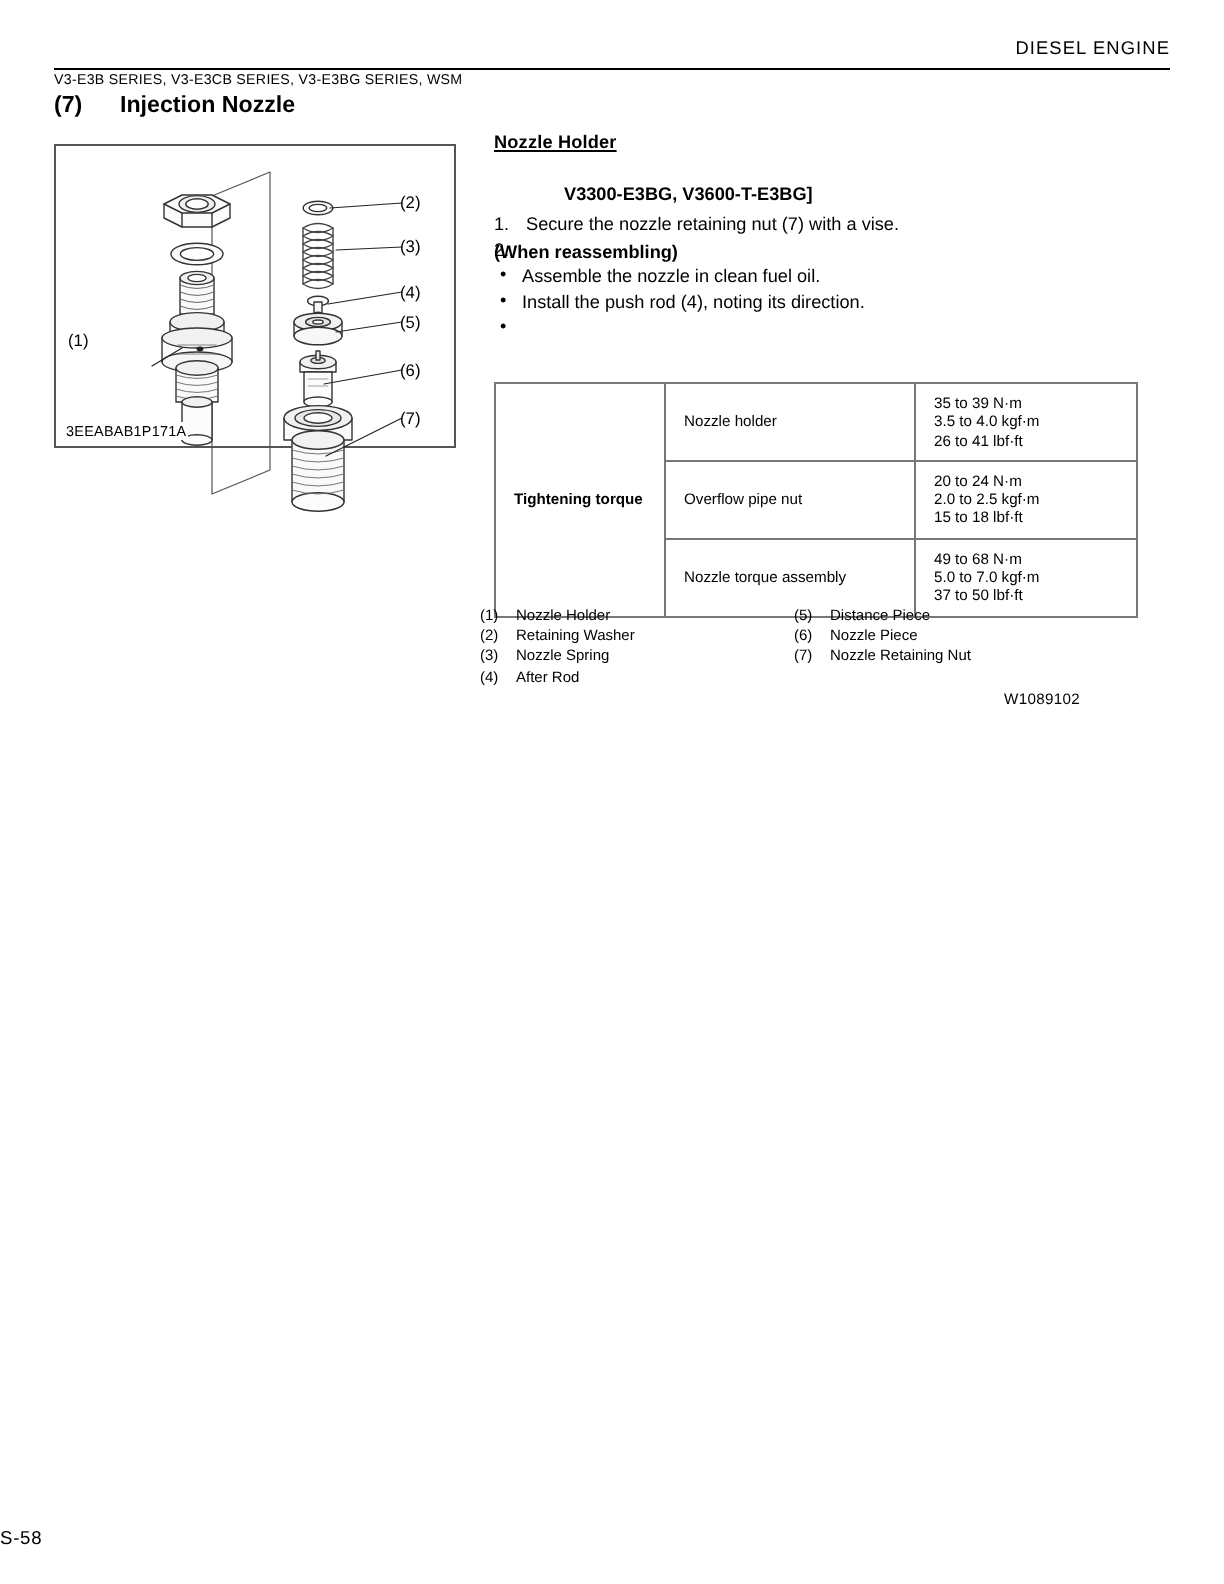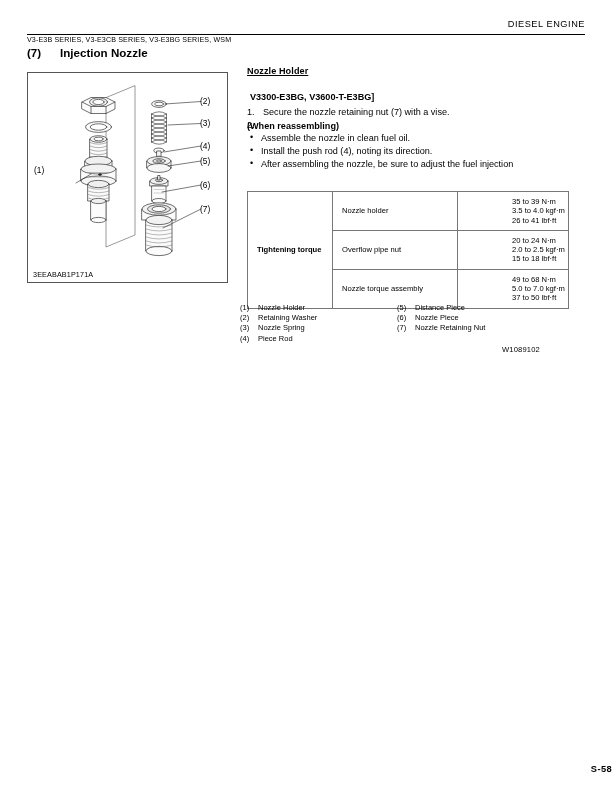--- a/index.html
+++ b/index.html
@@ -69,21 +69,21 @@
     display: inline-block;
     width: 33px;
   }
 
   
   .figure-box {
     position: absolute;
     left: 27px;
     top: 72px;
     width: 201px;
-    height: 211px;
+    height: 152px;
     border: 1px solid #555;
     box-sizing: border-box;
     background: #fff;
   }
   .figure-caption {
     position: absolute;
     left: 4px;
     bottom: 3px;
     font-size: 7.2px;
     letter-spacing: 0.02em;
@@ -112,21 +112,21 @@
     text-decoration: underline;
     margin: 0 0 4px 0;
     letter-spacing: 0.01em;
   }
   .models {
     font-size: 9.1px;
     font-weight: bold;
     line-height: 11.6px;
     margin: 0 0 3px 0;
   }
-  .models .l2 { padding-left: 3px; }
+  .models .l2 { padding-left: 3px; margin-left: 32px; }
 
   .steps { margin: 0; padding: 0; list-style: none; }
   .steps li {
     font-size: 9.1px;
     line-height: 12.4px;
     position: relative;
     padding-left: 16px;
     margin-bottom: 0.5px;
   }
   .steps li .mk {
@@ -172,21 +172,21 @@
   .torque-table td {
     border: 1px solid #777;
     font-size: 7.6px;
     line-height: 9.3px;
     padding: 5px 0 5px 9px;
     vertical-align: middle;
   }
   .torque-table td.c-label { width: 75px; font-weight: bold; }
   .torque-table td.c-item  { width: 115px; }
   .torque-table td.c-val   { width: 101px; }
-  .torque-table .val-line { display: block; white-space: nowrap; margin-left: 45px; }
+  .torque-table .val-line { display: block; white-space: nowrap; }
 
   
   .legend {
     position: absolute;
     left: 240px;
     top: 303px;
     width: 300px;
     height: 46px;
   }
   .legend-col {
@@ -215,23 +215,23 @@
     font-size: 7.6px;
     letter-spacing: 0.02em;
   }
 
   
   .footer {
     position: absolute;
     left: 0;
     top: 764px;
     width: 612px;
-    text-align: right;
+    text-align: left;
     font-size: 9.3px;
-    font-weight: bold;
+    font-weight: normal;
     letter-spacing: 0.04em;
   }
 </style>
 </head>
 <body>
 
 <div class="page">
 
   <div class="header">
     <div class="header-left">V3-E3B SERIES, V3-E3CB SERIES, V3-E3BG SERIES, WSM</div>
@@ -411,21 +411,20 @@
       <li>
         <span class="dot">•</span>
         <span>Assemble the nozzle in clean fuel oil.</span>
       </li>
       <li>
         <span class="dot">•</span>
         <span>Install the push rod (4), noting its direction.</span>
       </li>
       <li>
         <span class="dot">•</span>
-        <span>After assembling the nozzle, be sure to adjust the fuel injection</span>
       </li>
     </ul>
   </div>
 
   <table class="torque-table">
     <tbody>
       <tr>
         <td class="c-label" rowspan="3">Tightening torque</td>
         <td class="c-item">Nozzle holder</td>
         <td class="c-val">
@@ -462,21 +461,21 @@
       <div class="legend-item">
         <span class="idx">(2)</span>
         <span>Retaining Washer</span>
       </div>
       <div class="legend-item">
         <span class="idx">(3)</span>
         <span>Nozzle Spring</span>
       </div>
       <div class="legend-item">
         <span class="idx">(4)</span>
-        <span>Piece Rod</span>
+        <span>After Rod</span>
       </div>
     </div>
     <div class="legend-col right">
       <div class="legend-item">
         <span class="idx">(5)</span>
         <span>Distance Piece</span>
       </div>
       <div class="legend-item">
         <span class="idx">(6)</span>
         <span>Nozzle Piece</span>

